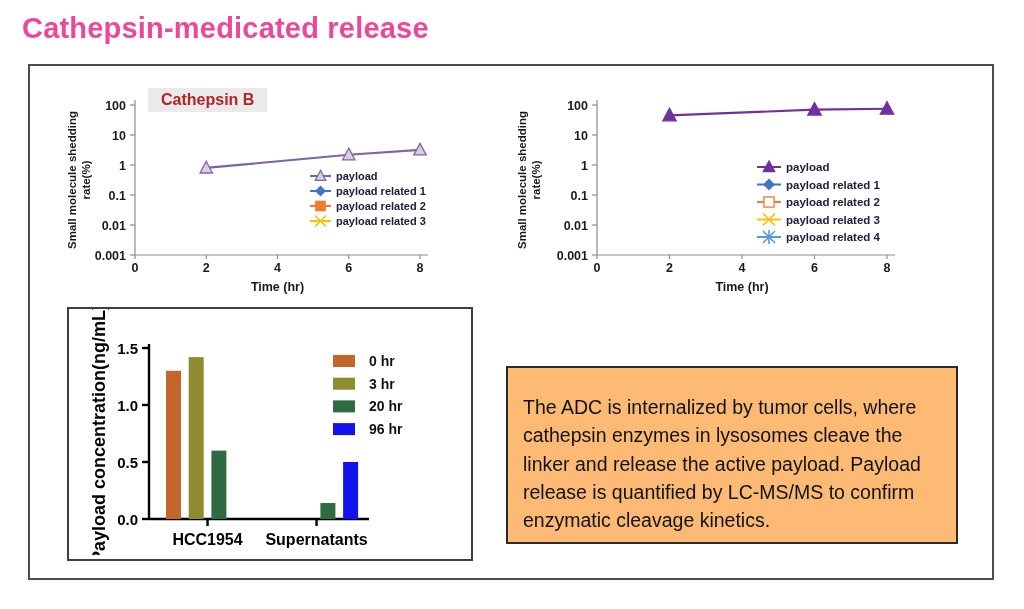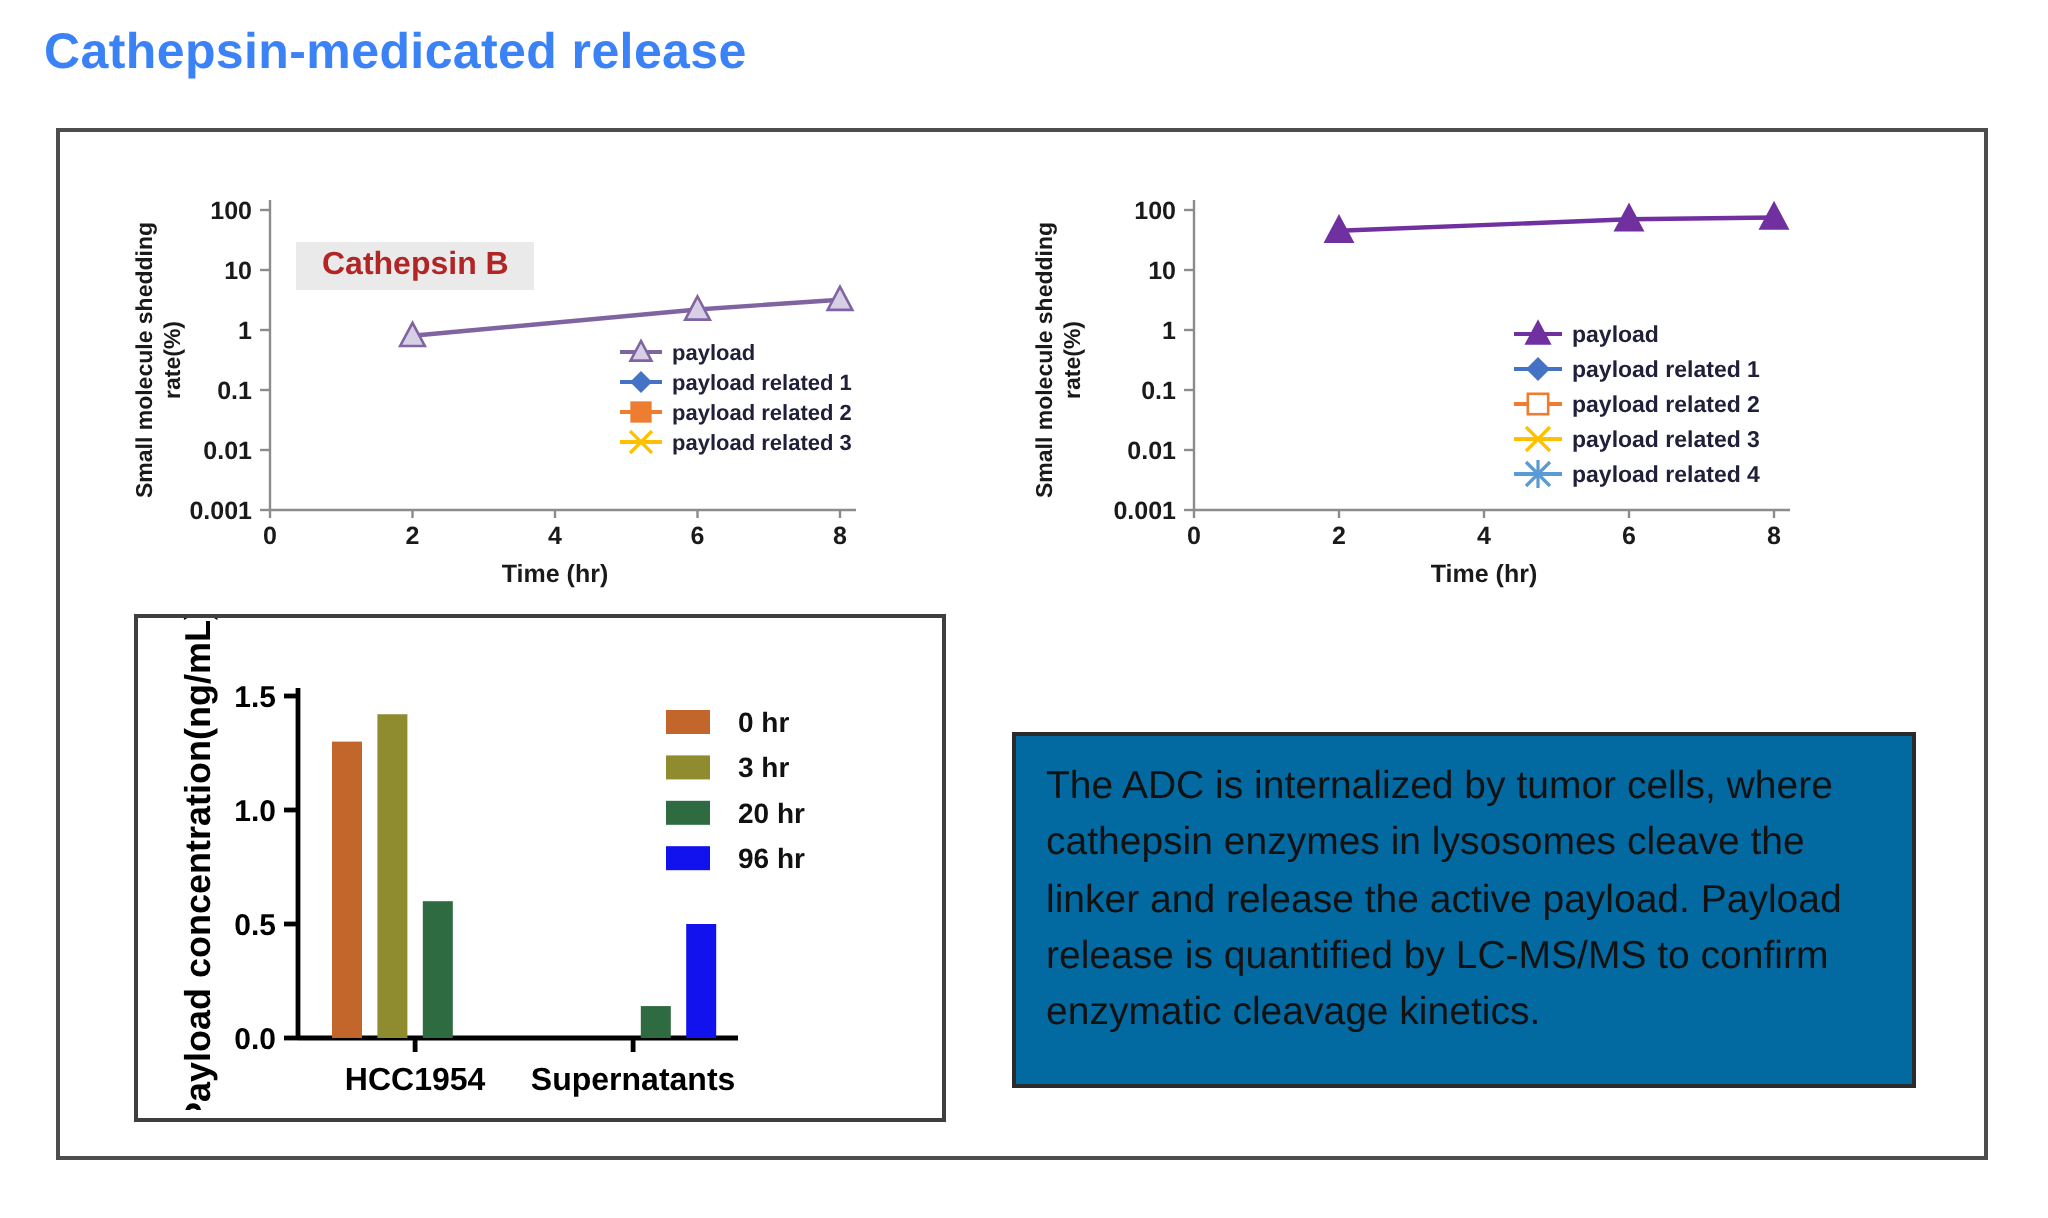--- a/index.html
+++ b/index.html
@@ -2,43 +2,43 @@
 <html><head>
 <meta charset="utf-8">
 <style>
   html,body{margin:0;padding:0;}
   body{
     width:1024px;height:609px;position:relative;background:#ffffff;
     font-family:"Liberation Sans", sans-serif;overflow:hidden;
   }
   .page-title{
     position:absolute;left:22px;top:12px;margin:0;
-    font-size:25px;font-weight:bold;color:#3b82f6;letter-spacing:.2px;
+    font-size:29px;font-weight:bold;color:#ec4899;letter-spacing:.2px;
   }
   .figure-panel{
     position:absolute;left:28px;top:64px;width:962px;height:512px;
     border:2px solid #4d4d4d;background:#ffffff;
   }
   .linechart{position:absolute;width:444px;height:226px;}
   #chart-b{left:10px;top:14px;}
   #chart-l{left:474px;top:14px;}
   .linechart svg{position:absolute;left:0;top:0;}
   .chart-badge{
     position:absolute;left:108px;top:8px;z-index:2;
     background:#eaeaea;color:#b22525;font-weight:bold;font-size:16px;
-    padding:3px 13px;white-space:nowrap;margin-top:33px;
+    padding:3px 13px;white-space:nowrap;
   }
   .barbox{
     position:absolute;left:37px;top:241px;width:402px;height:250px;
     border:2px solid #3f3f3f;background:#fff;
   }
   .textbox{
     position:absolute;left:476px;top:300px;width:452px;height:178px;
-    border:2px solid #2b2b2b;background:#0369a1;box-sizing:border-box;
-    padding:11px 15px;
+    border:2px solid #2b2b2b;background:#fdba74;box-sizing:border-box;
+    padding:25px 15px;
   }
   .textbox p{
     margin:0;font-size:19.5px;line-height:1.45;color:#121212;
     font-family:"Liberation Sans", sans-serif;
   }
   svg text{font-family:"Liberation Sans", sans-serif;}
 </style>
 </head>
 <body>
 

